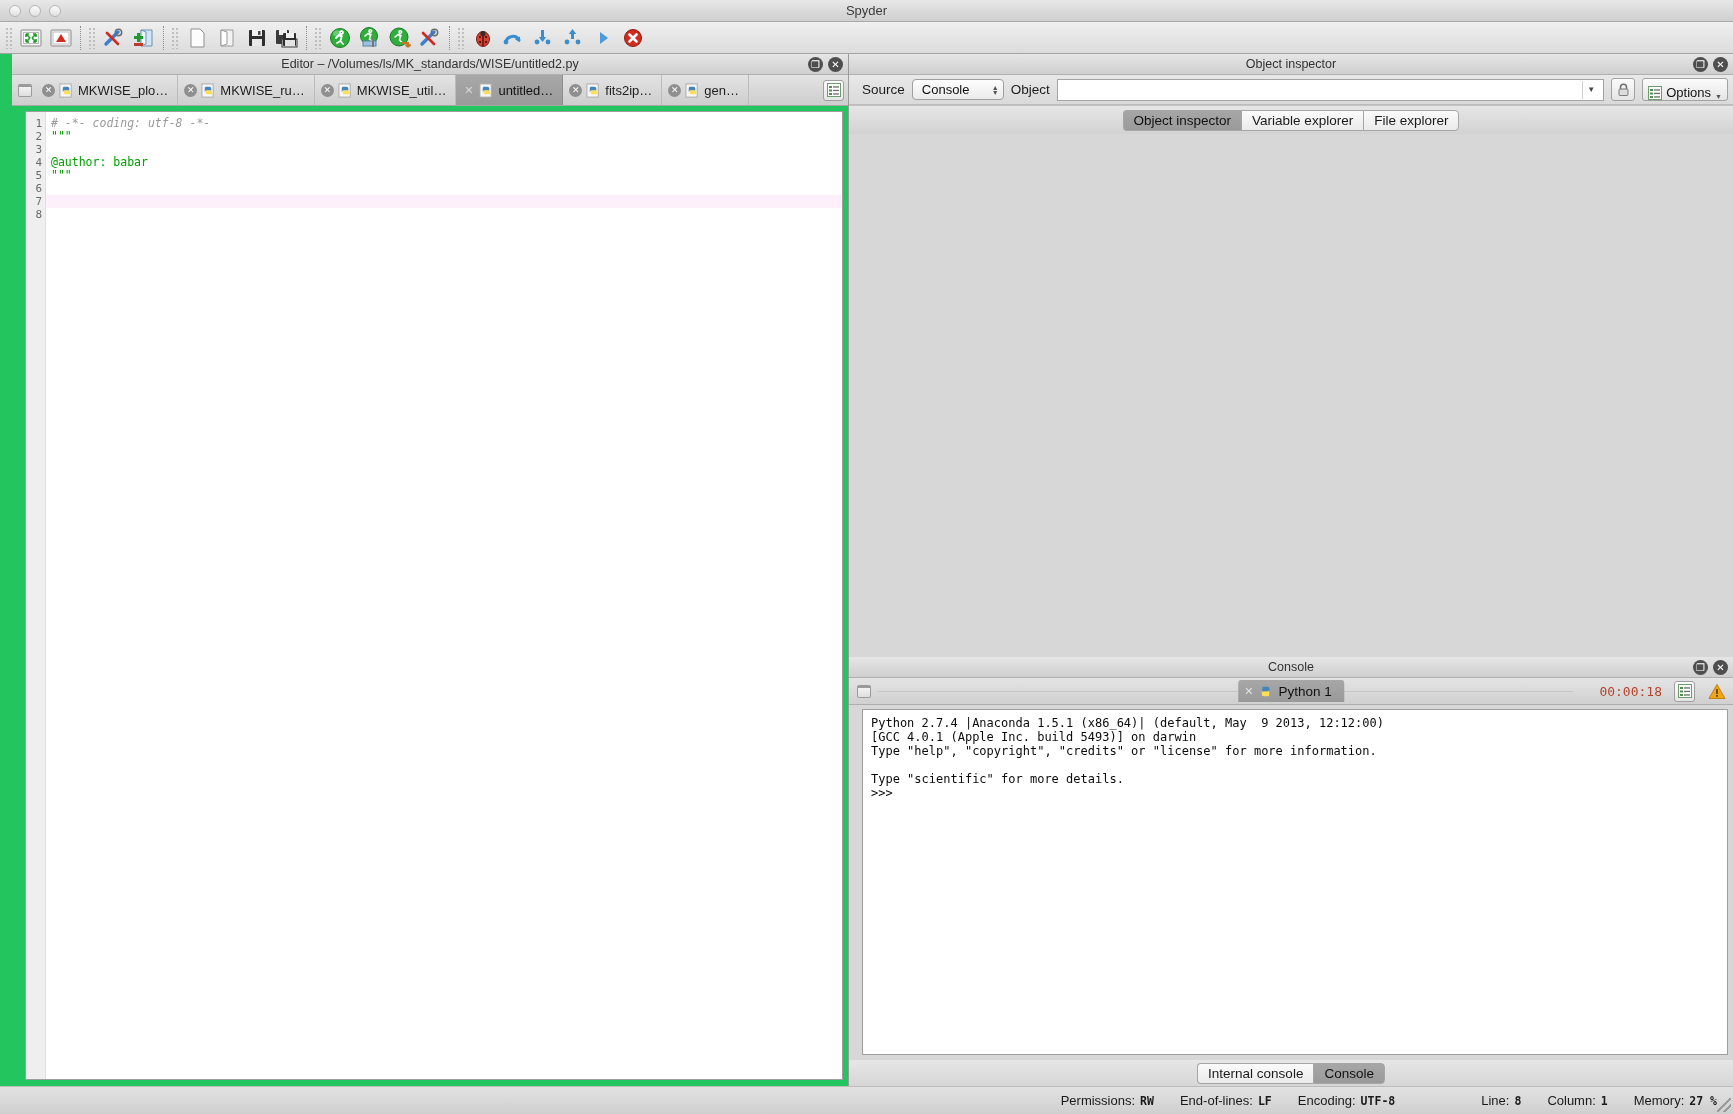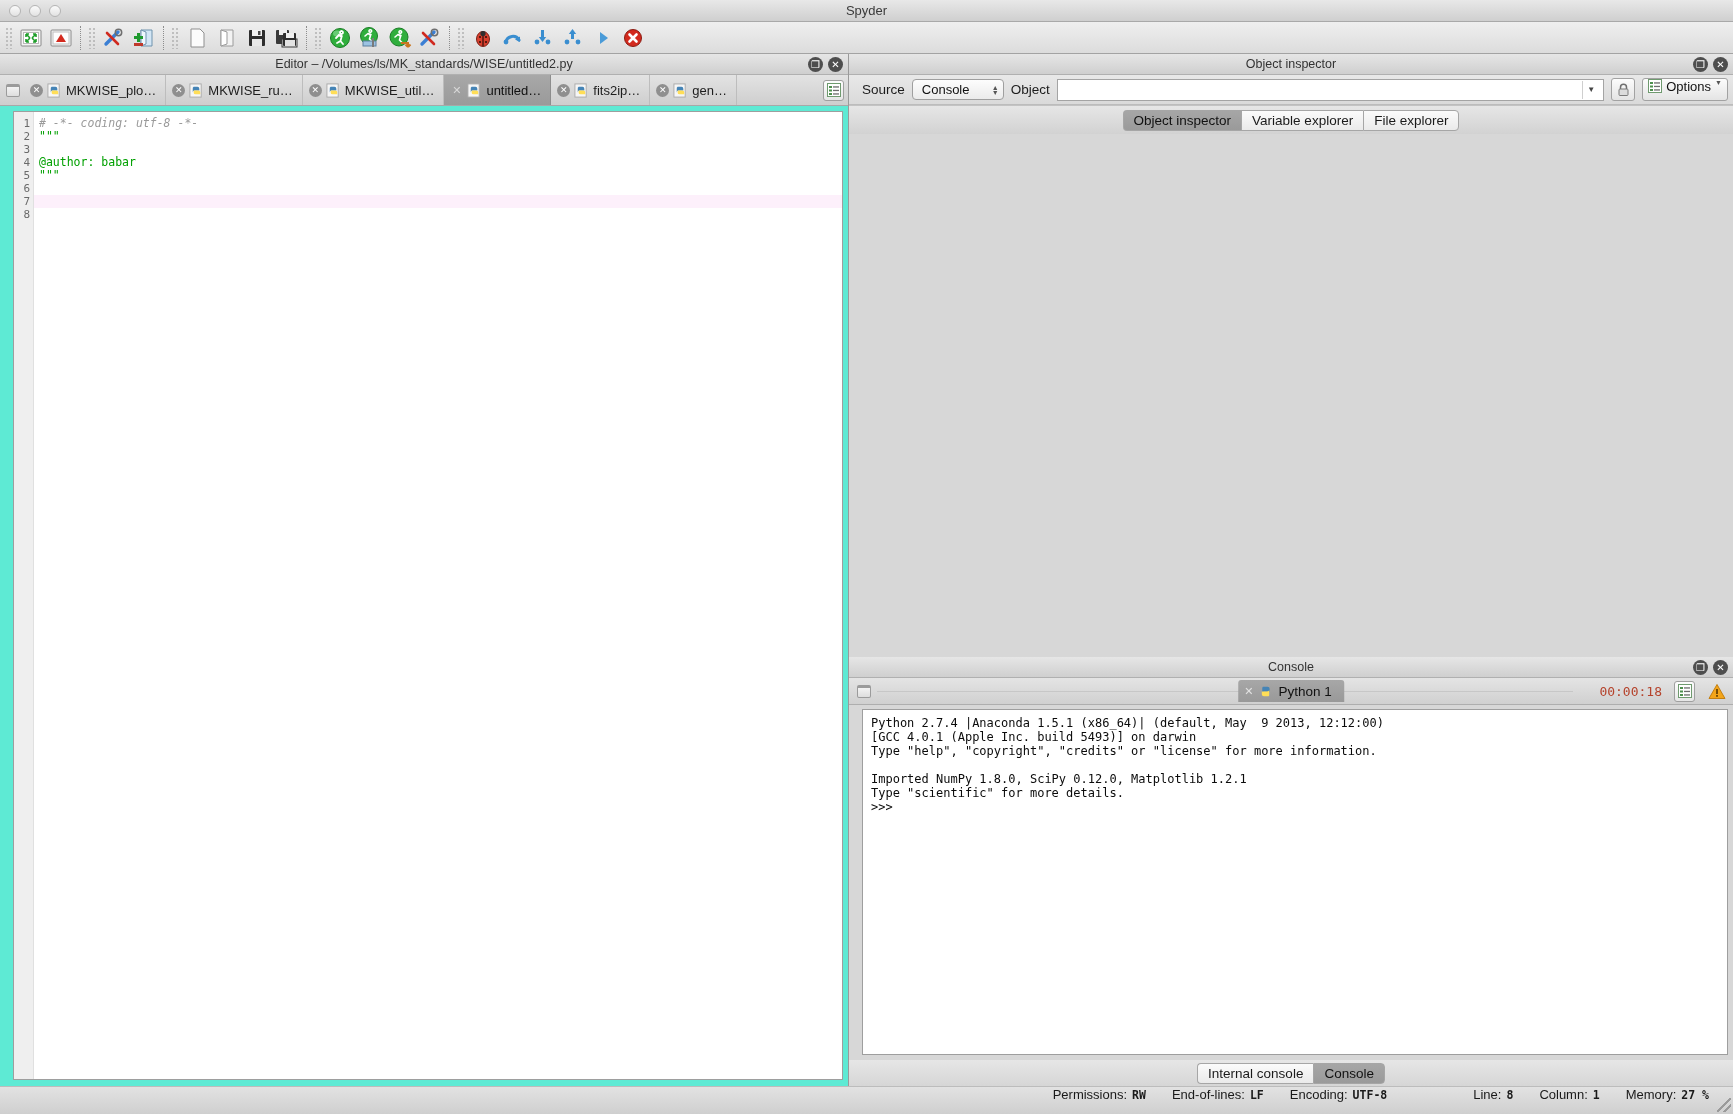--- a/index.html
+++ b/index.html
@@ -69,21 +69,22 @@
     min-height: 0;
     background: #d7d7d7;
   }
 
   
   .editor-pane {
     width: 849px;
     display: flex; flex-direction: column;
     min-width: 0;
     border-right: 1px solid #9a9a9a;
-    background: #5eead4;
+    background: #22c55e;
+    padding-left: 12px;
   }
   .pane-title {
     height: 21px; flex: 0 0 21px;
     background: linear-gradient(#e6e6e6, #cfcfcf);
     border-bottom: 1px solid #b0b0b0;
     display: flex; align-items: center; justify-content: center;
     position: relative;
   }
   .pane-title span.t {
     font-size: 12.5px; color: #333;
@@ -217,21 +218,21 @@
     border-left: 1px solid #cfcfcf; font-size: 8px; color: #444;
   }
   .iconbtn {
     width: 24px; height: 23px; border: 1px solid #a2a2a2; border-radius: 3px;
     background: linear-gradient(#fcfcfc,#e4e4e4);
     display: flex; align-items: center; justify-content: center;
   }
   .options-btn {
     height: 23px; border: 1px solid #a2a2a2; border-radius: 3px;
     background: linear-gradient(#fcfcfc,#e4e4e4);
-    display: flex; align-items: flex-start; gap: 4px; padding: 0 5px;
+    display: flex; align-items: flex-end; gap: 4px; padding: 0 5px;
     font-size: 13px; color: #111;
   }
   .oi-body {
     flex: 1 1 auto; background: #fff; position: relative; min-height: 0;
     border-bottom: 1px solid #b5b5b5;
   }
   .nodoc {
     margin: 12px 18px 0 19px;
     background: #fbe3e1; border: 1px solid #e79f9d;
     text-align: center; font-family: "Liberation Serif", serif;
@@ -299,22 +300,22 @@
   
   .bottom-tabs {
     height: 26px; flex: 0 0 26px;
     background: linear-gradient(#e6e6e6,#d6d6d6);
     display: flex; align-items: center; justify-content: center;
   }
   .statusbar {
     height: 28px; flex: 0 0 28px;
     background: linear-gradient(#e2e2e2,#cfcfcf);
     border-top: 1px solid #bcbcbc;
-    display: flex; justify-content: flex-end;
-    gap: 26px; padding-right: 24px;
+    display: flex; align-items: center; justify-content: flex-end;
+    gap: 26px; padding-right: 16px;
     font-size: 13px; color: #1a1a1a;
     position: relative;
   }
   .statusbar .sv {
     font-family: "DejaVu Sans Mono", monospace; font-size: 11.5px; font-weight: bold;
   }
   .sitem { display: flex; align-items: baseline; gap: 5px; }
   .grip-corner {
     position: absolute; right: 2px; bottom: 2px; width: 14px; height: 14px;
     background-image: linear-gradient(135deg, transparent 45%, #9b9b9b 45%, #9b9b9b 55%, transparent 55%),
@@ -712,21 +713,20 @@
               </svg>
             </div>
           </div>
         </div>
 
         <div class="console-body">
           <div class="cl">Python 2.7.4 |Anaconda 1.5.1 (x86_64)| (default, May  9 2013, 12:12:00)</div>
           <div class="cl">[GCC 4.0.1 (Apple Inc. build 5493)] on darwin</div>
           <div class="cl">Type "help", "copyright", "credits" or "license" for more information.</div>
           <div class="cl">&nbsp;</div>
-          <div class="cl">Imported NumPy 1.8.0, SciPy 0.12.0, Matplotlib 1.2.1</div>
           <div class="cl">Type "scientific" for more details.</div>
           <div class="cl">&gt;&gt;&gt;</div>
         </div>
 
         <div class="bottom-tabs">
           <div class="btab">
             <span>Internal console</span>
           </div>
           <div class="btab active">
             <span>Console</span>

